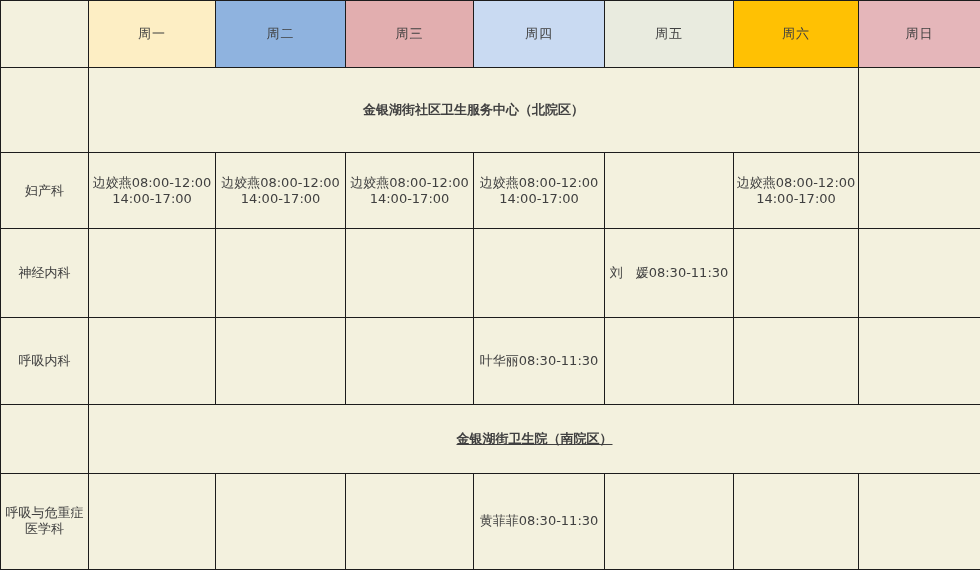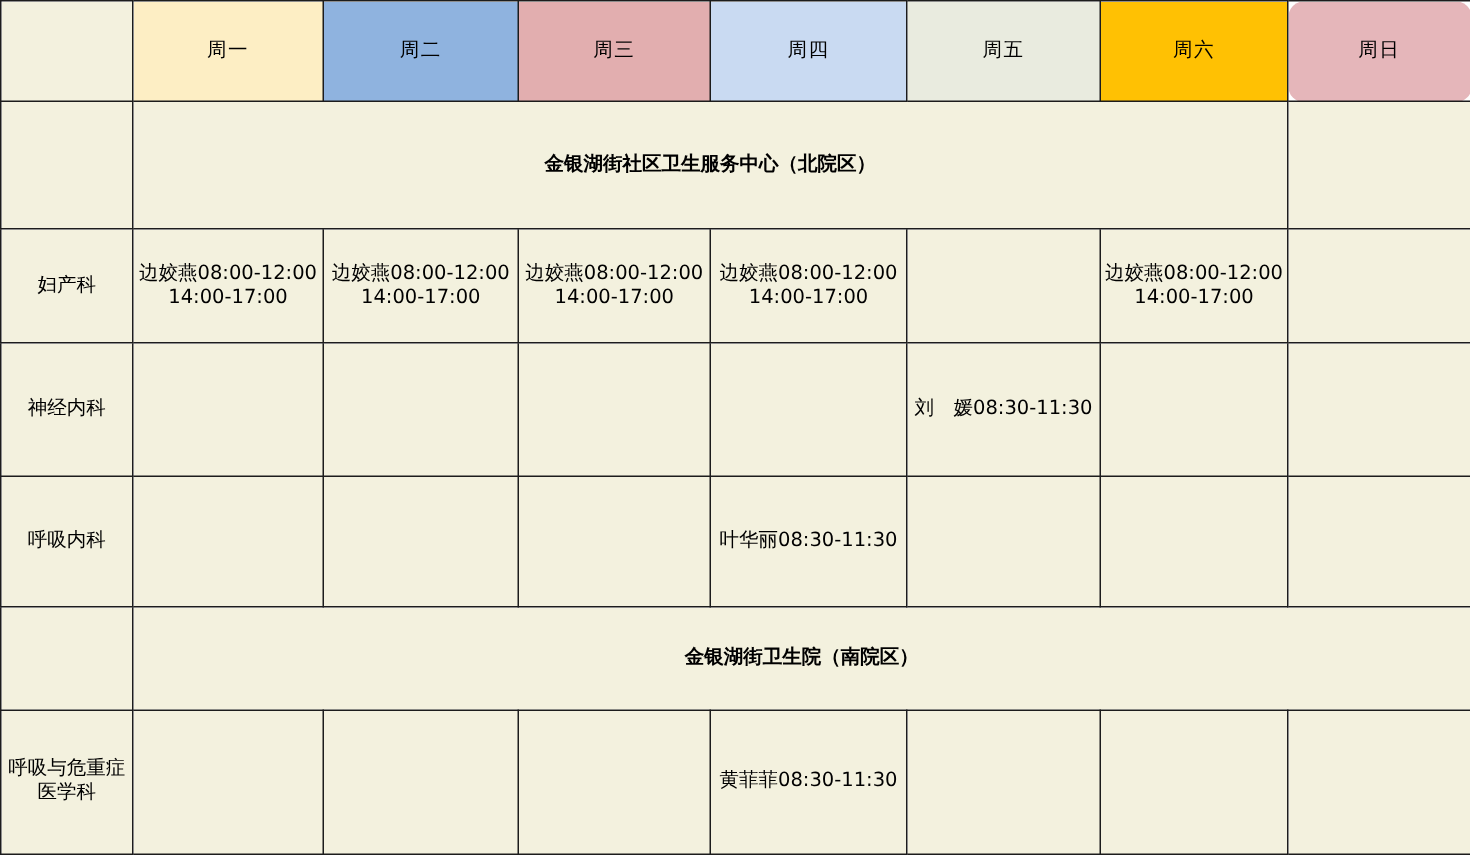--- a/index.html
+++ b/index.html
@@ -11,21 +11,21 @@
     width: 980px;
     height: 570px;
     overflow: hidden;
   }
   table.schedule {
     border-collapse: collapse;
     table-layout: fixed;
     width: 980px;
     height: 570px;
     font-family: "DejaVu Sans", "Liberation Sans", sans-serif;
-    color: #000000;
+    color: #404040;
   }
   table.schedule td {
     border: 1px solid #1c1c1c;
     padding: 1px 2px;
     text-align: center;
     vertical-align: middle;
     font-size: 13px;
     line-height: 1.25;
     background: #f3f1de;
     white-space: pre-line;
@@ -67,21 +67,21 @@
       </colgroup>
     <tbody>
         <tr style="height: 37px;">
           <td class="corner"></td>
           <td class="day-header" style="background: rgb(253, 238, 196);">周一</td>
           <td class="day-header" style="background: rgb(143, 179, 223);">周二</td>
           <td class="day-header" style="background: rgb(226, 174, 175);">周三</td>
           <td class="day-header" style="background: rgb(201, 218, 242);">周四</td>
           <td class="day-header" style="background: rgb(233, 235, 223);">周五</td>
           <td class="day-header" style="background: rgb(255, 193, 3);">周六</td>
-          <td class="day-header" style="background: rgb(229, 182, 186); border-radius: 10px;">周日</td>
+          <td class="day-header" style="background: rgb(229, 182, 186);">周日</td>
         </tr>
         <tr style="height: 47px;">
           <td class="dept"></td>
           <td class="section-title" colspan="6">金银湖街社区卫生服务中心（北院区）</td>
           <td></td>
         </tr>
         <tr style="height: 42px;">
           <td class="dept">妇产科</td>
           <td>边姣燕08:00-12:00
 14:00-17:00</td>
@@ -109,21 +109,21 @@
         <tr style="height: 48px;">
           <td class="dept">呼吸内科</td>
           <td></td>
           <td></td>
           <td></td>
           <td>叶华丽08:30-11:30</td>
           <td></td>
           <td></td>
           <td></td>
         </tr>
-        <tr style="height: 38px;">
+        <tr style="height: 38px; text-decoration: underline;">
           <td class="dept"></td>
           <td class="section-title" colspan="7">金银湖街卫生院（南院区）</td>
         </tr>
         <tr style="height: 53px;">
           <td class="dept">呼吸与危重症医学科</td>
           <td></td>
           <td></td>
           <td></td>
           <td>黄菲菲08:30-11:30</td>
           <td></td>

